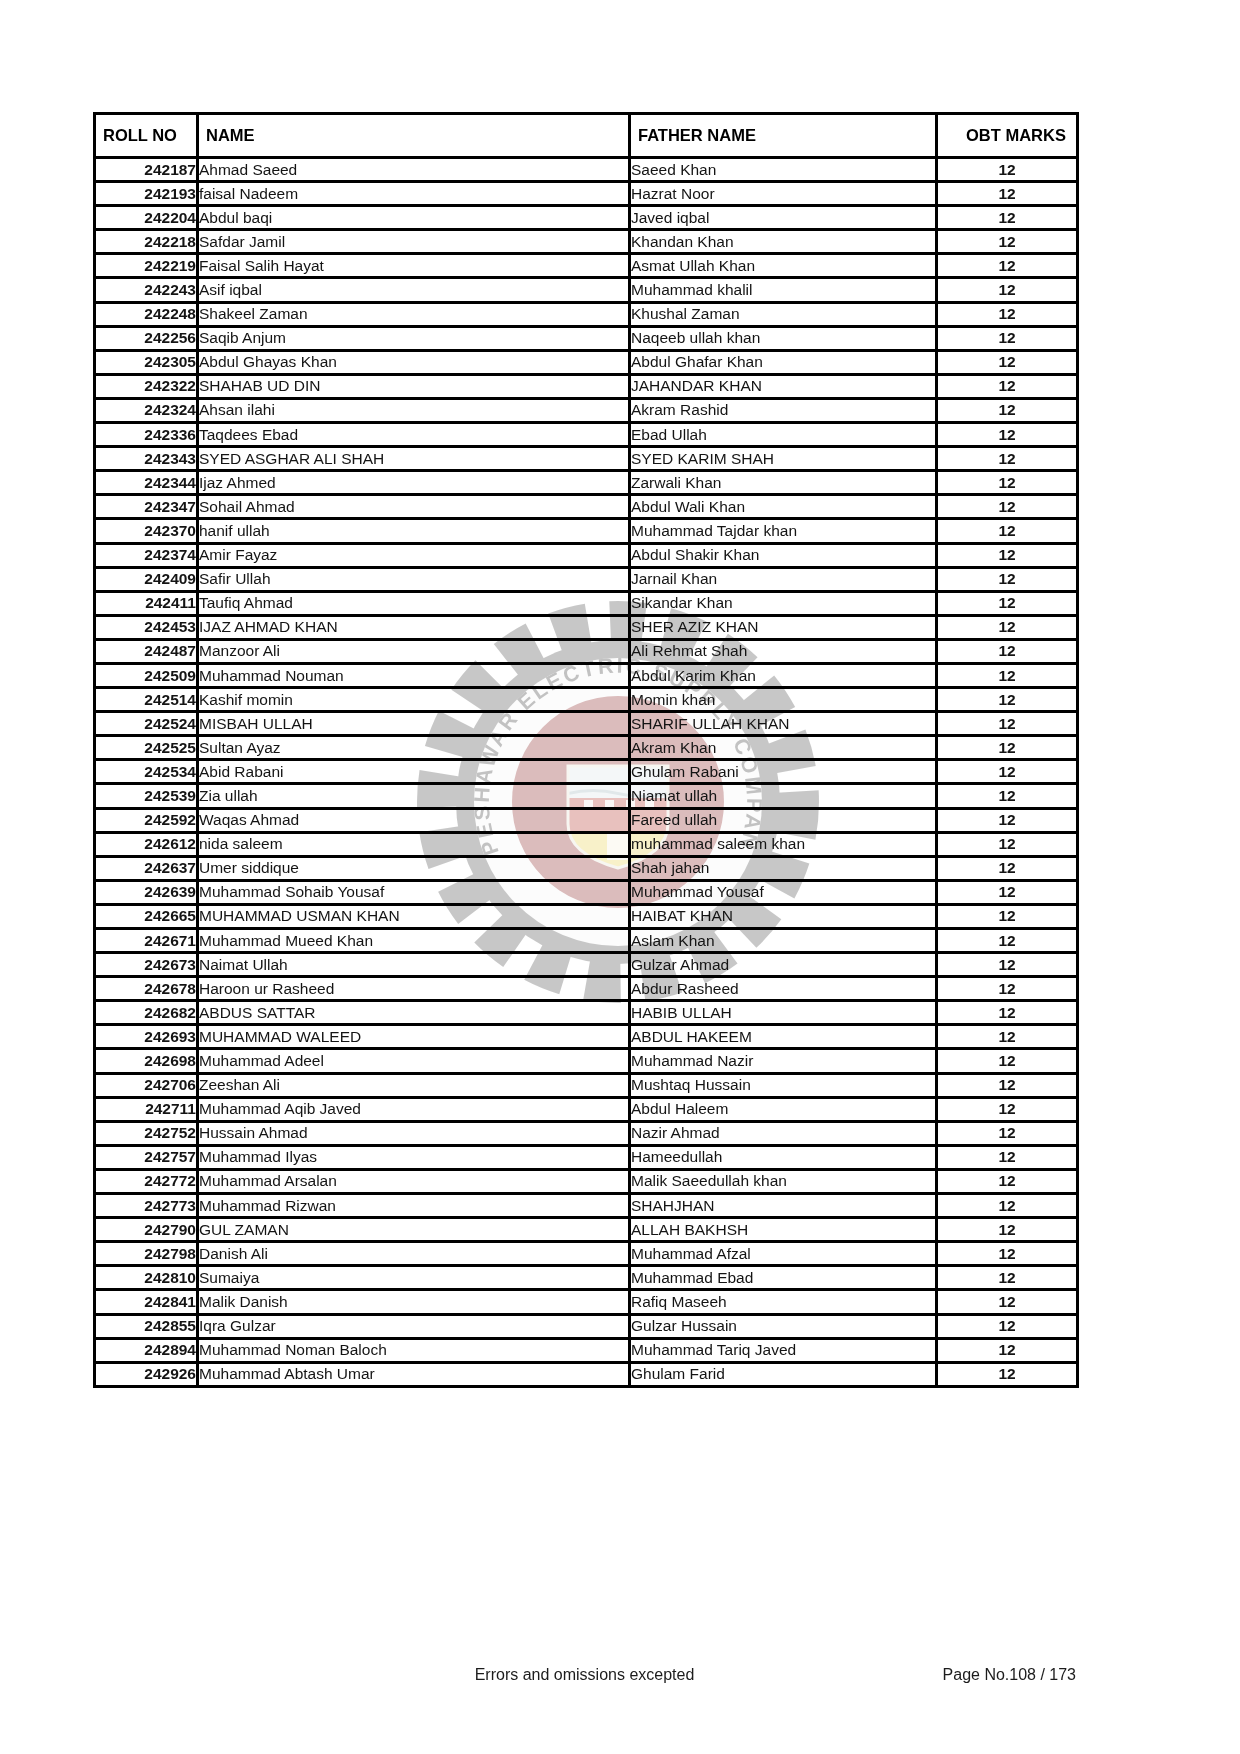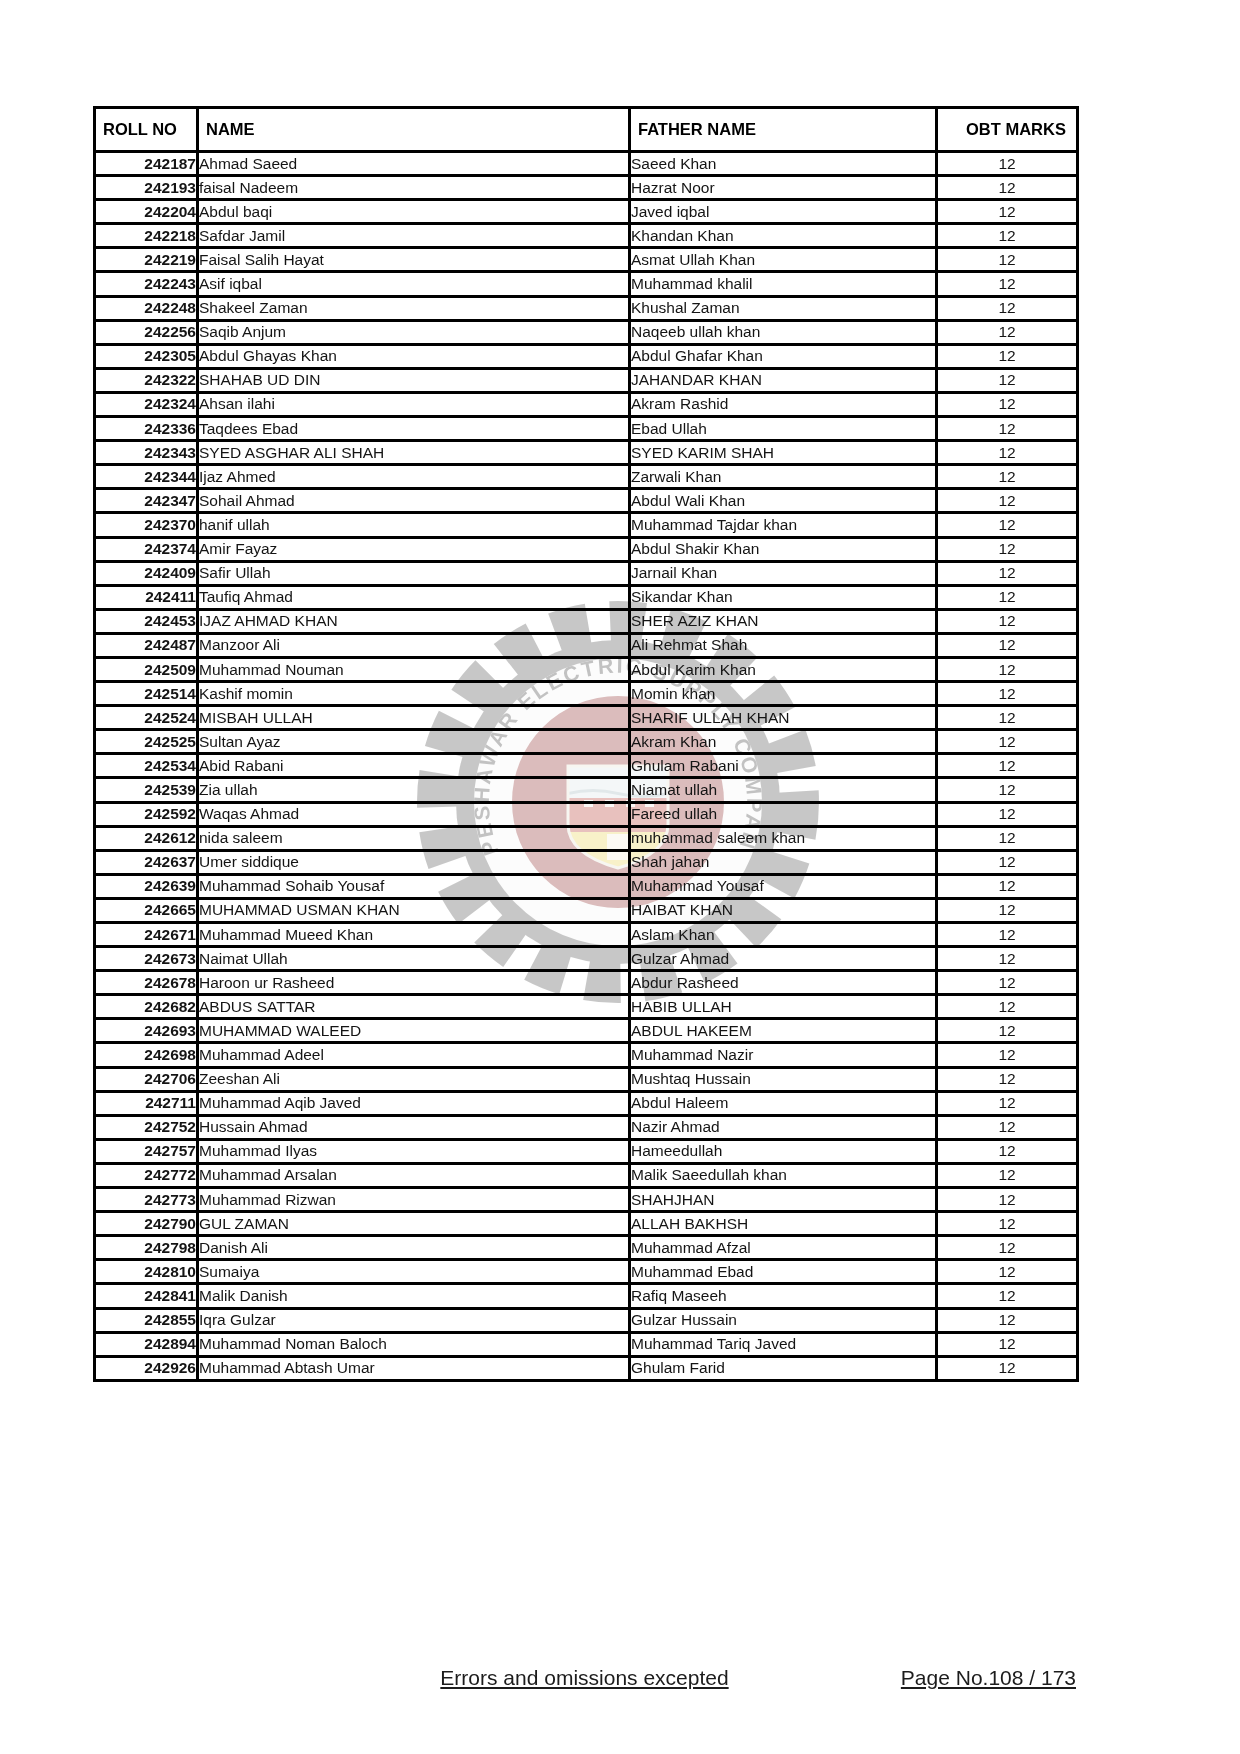--- a/index.html
+++ b/index.html
@@ -10,21 +10,21 @@
   }
 
   
   .watermark {
     position:absolute; left:398px; top:582px; width:440px; height:440px;
     opacity:0.30; pointer-events:none;
   }
 
   
   table.results {
-    position:absolute; left:93px; top:106px; width:983px;
+    position:absolute; left:93px; top:112px; width:983px;
     border-collapse:collapse; table-layout:fixed; background:transparent;
   }
   table.results col.c-roll   { width:103px; }
   table.results col.c-name   { width:432px; }
   table.results col.c-father { width:307px; }
   table.results col.c-marks  { width:141px; }
 
   table.results th, table.results td {
     border:3px solid #000000; background:transparent; overflow:hidden;
     white-space:nowrap;
@@ -35,26 +35,26 @@
   }
   table.results thead th.h-marks { text-align:center; padding-left:18px; }
 
   table.results td {
     height:24.1px; font-size:15.5px; color:#141414; vertical-align:middle;
     padding:0;
   }
   td.roll   { font-weight:bold; color:#000; text-align:right; padding-right:22px;margin-left:44px; }
   td.name,
   td.father { padding-left:7px; }
-  td.marks  { text-align:center; }
+  td.marks  { text-align:center;font-weight:bold; }
 
   
   .footer-note, .footer-page {
     position:absolute; left:93px; top:1666px; width:983px;
-    font-size:21px; color:#1c1c1c;text-decoration:underline;
+    font-size:16px; color:#1c1c1c;
   }
   .footer-note { text-align:center; }
   .footer-page { text-align:right; }
 </style>
 </head>
 <body>
 
 <div class="page">
 
   <svg class="watermark" viewBox="-220 -220 440 440" xmlns="http://www.w3.org/2000/svg">

